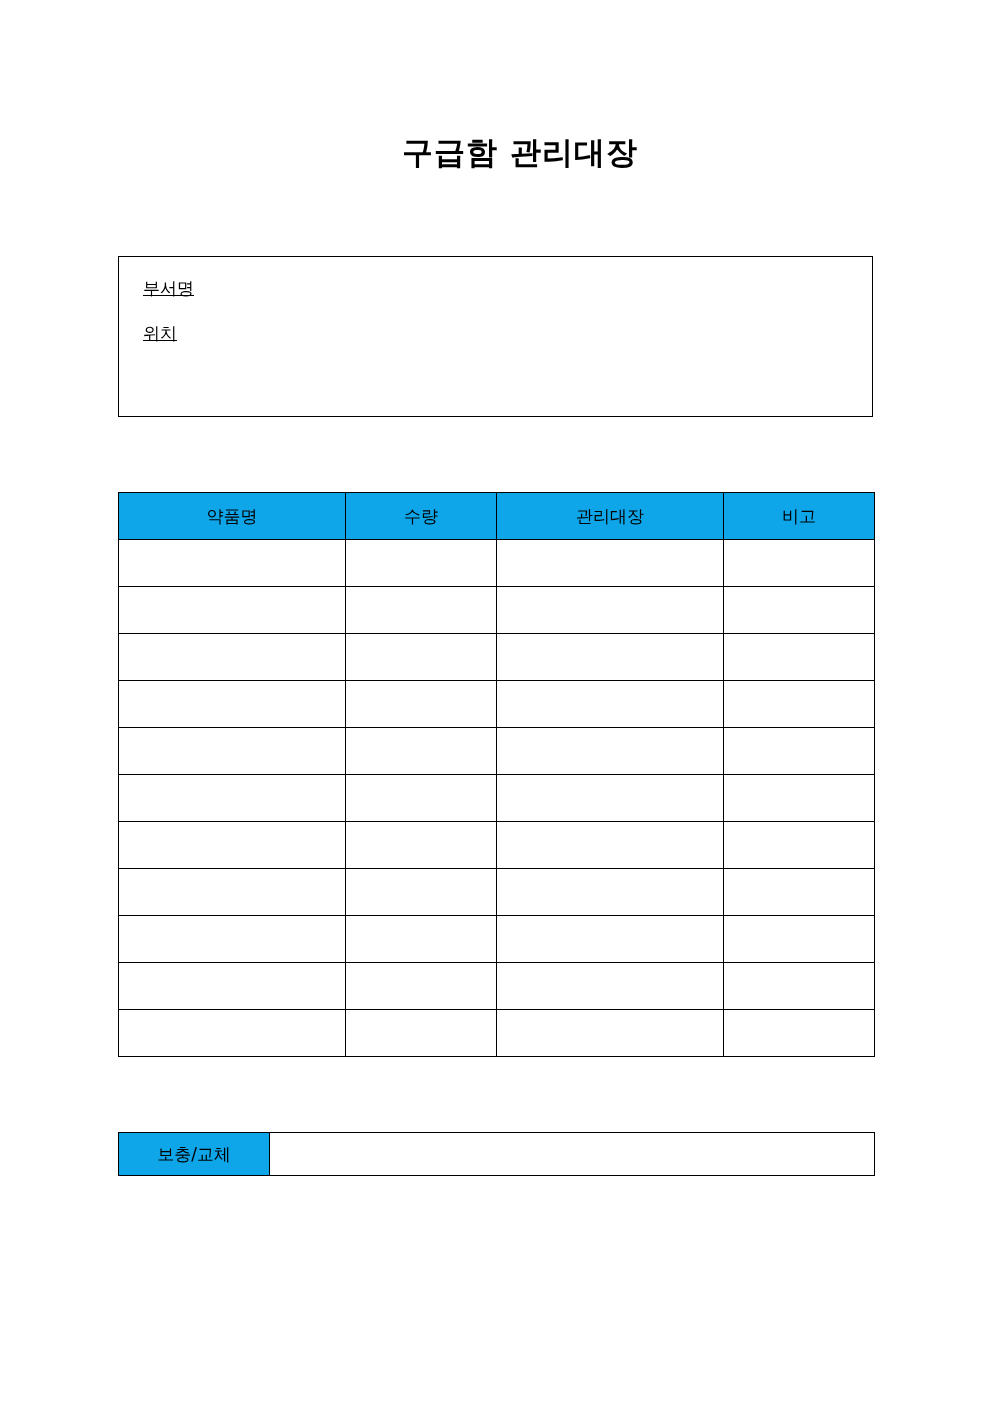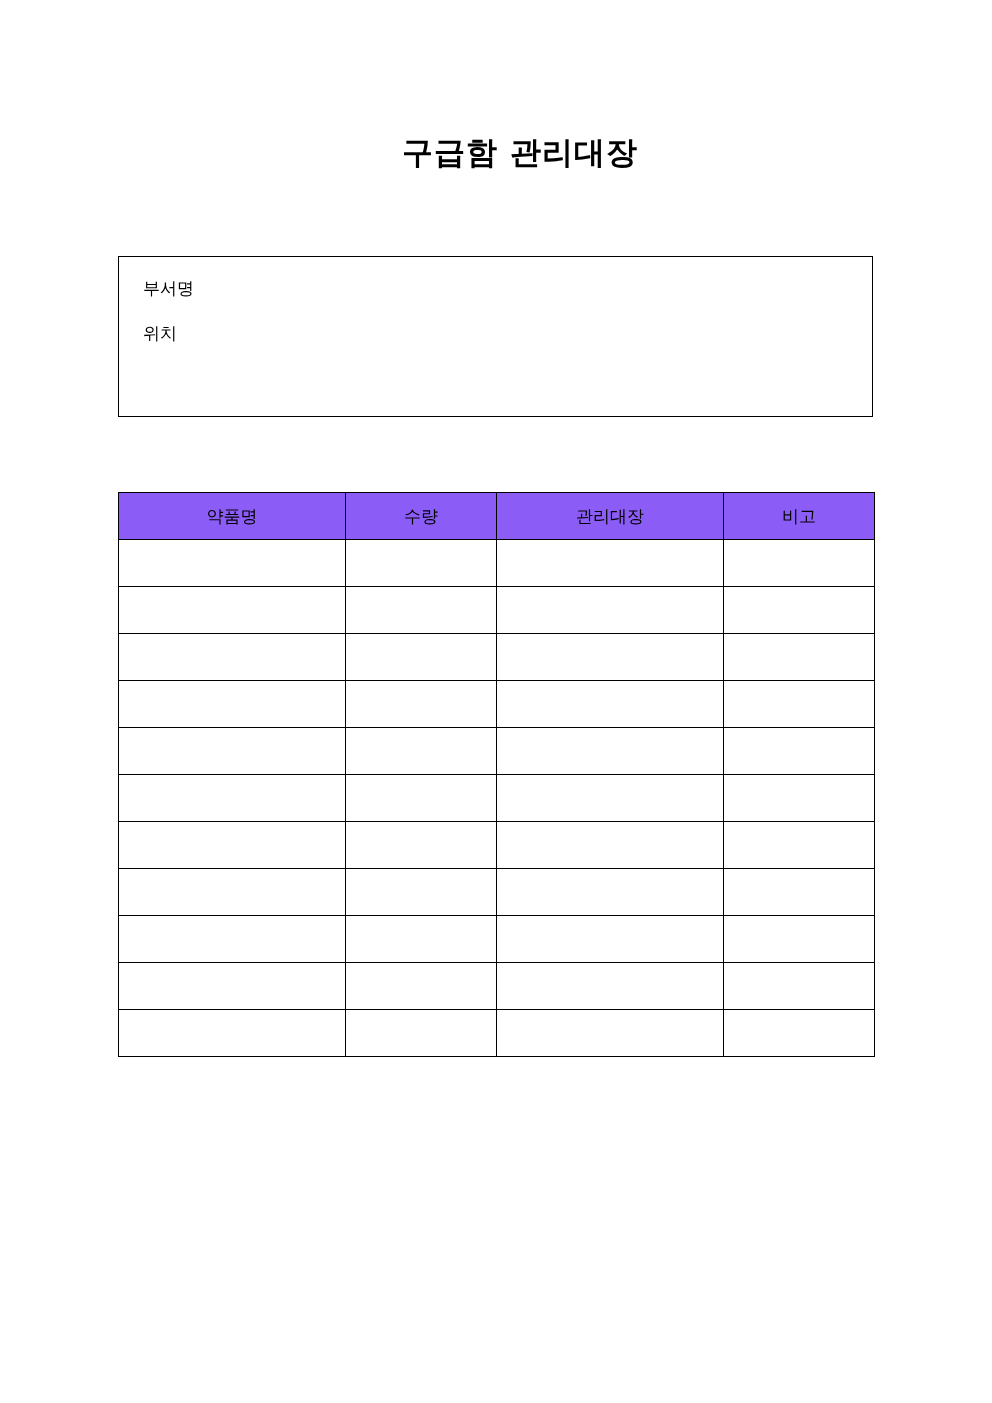--- a/index.html
+++ b/index.html
@@ -13,31 +13,31 @@
       text-align: center; font-size: 31px; font-weight: bold;
       letter-spacing: 1px;
       padding-left: 24px;
     }
     .info-box {
       position: absolute; left: 118px; top: 256px;
       width: 755px; height: 161px;
       border: 1px solid #000; box-sizing: border-box;
     }
     .info-label {
-      position: absolute; left: 24px; font-size: 17px;
+      position: absolute; left: 24px; font-size: 17px; text-decoration: underline;
     }
     table {
       border-collapse: collapse; table-layout: fixed;
       position: absolute;
     }
     td, th {
       border: 1px solid #000; padding: 0;
       font-size: 17px; font-weight: normal; text-align: center;
     }
-    th.hdr, td.hdr { background: #8b5cf6; }
+    th.hdr, td.hdr { background: #0ea5e9; }
     .main-table { left: 118px; top: 492px; width: 757px; }
     .main-table th { height: 46px; }
     .main-table td { height: 46px; }
     .check-table { left: 118px; top: 1132px; width: 757px; }
     .check-table td { height: 42px; }
   </style>
 </head>
 <body>
 
 <div class="title">구급함 관리대장</div>
@@ -135,14 +135,18 @@
 </table>
 
 <table class="check-table">
   <colgroup>
     <col style="width:151px">
       <col style="width:227px">
       <col style="width:151px">
       <col style="width:227px">
   </colgroup>
   <tbody>
+  <tr>
+    <td class="hdr">보충/교체</td>
+    <td colspan="3"></td>
+  </tr>
 </tbody>
   </table>
 
 </body></html>

